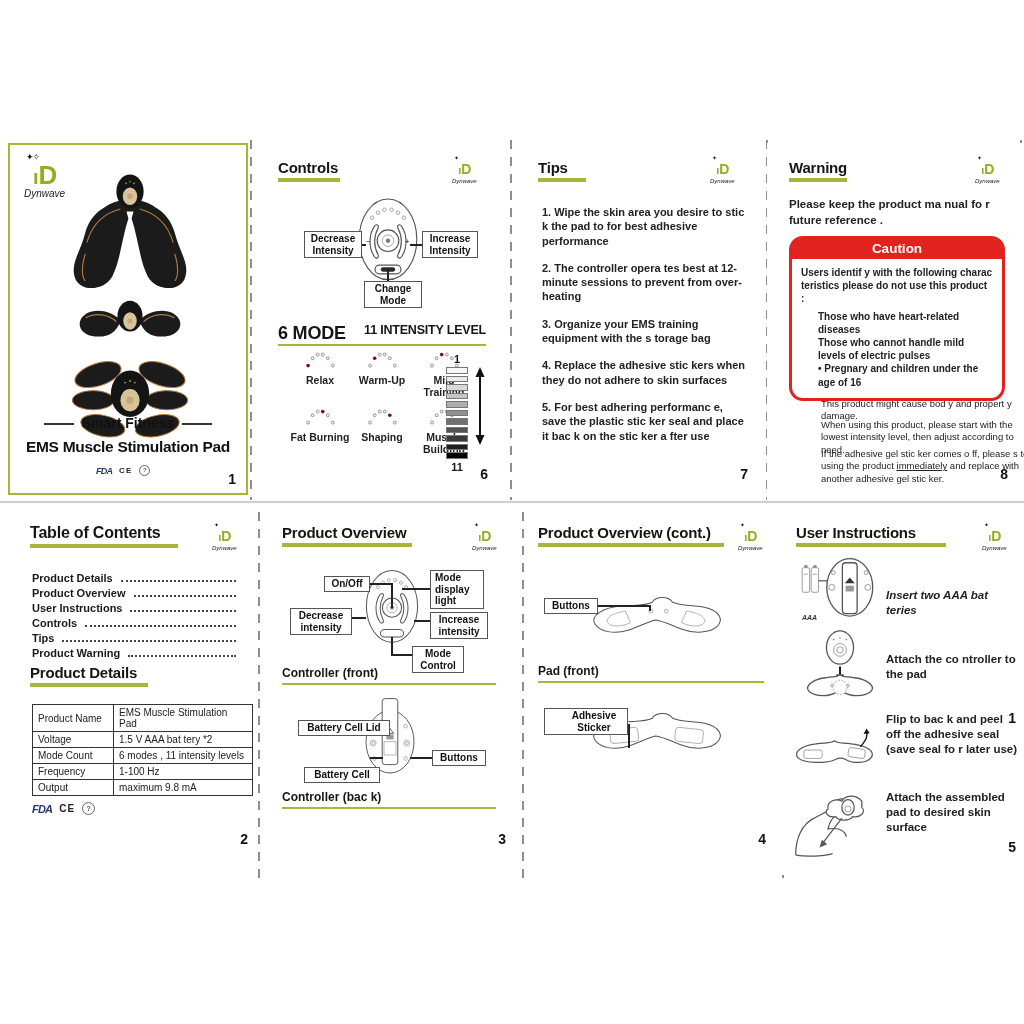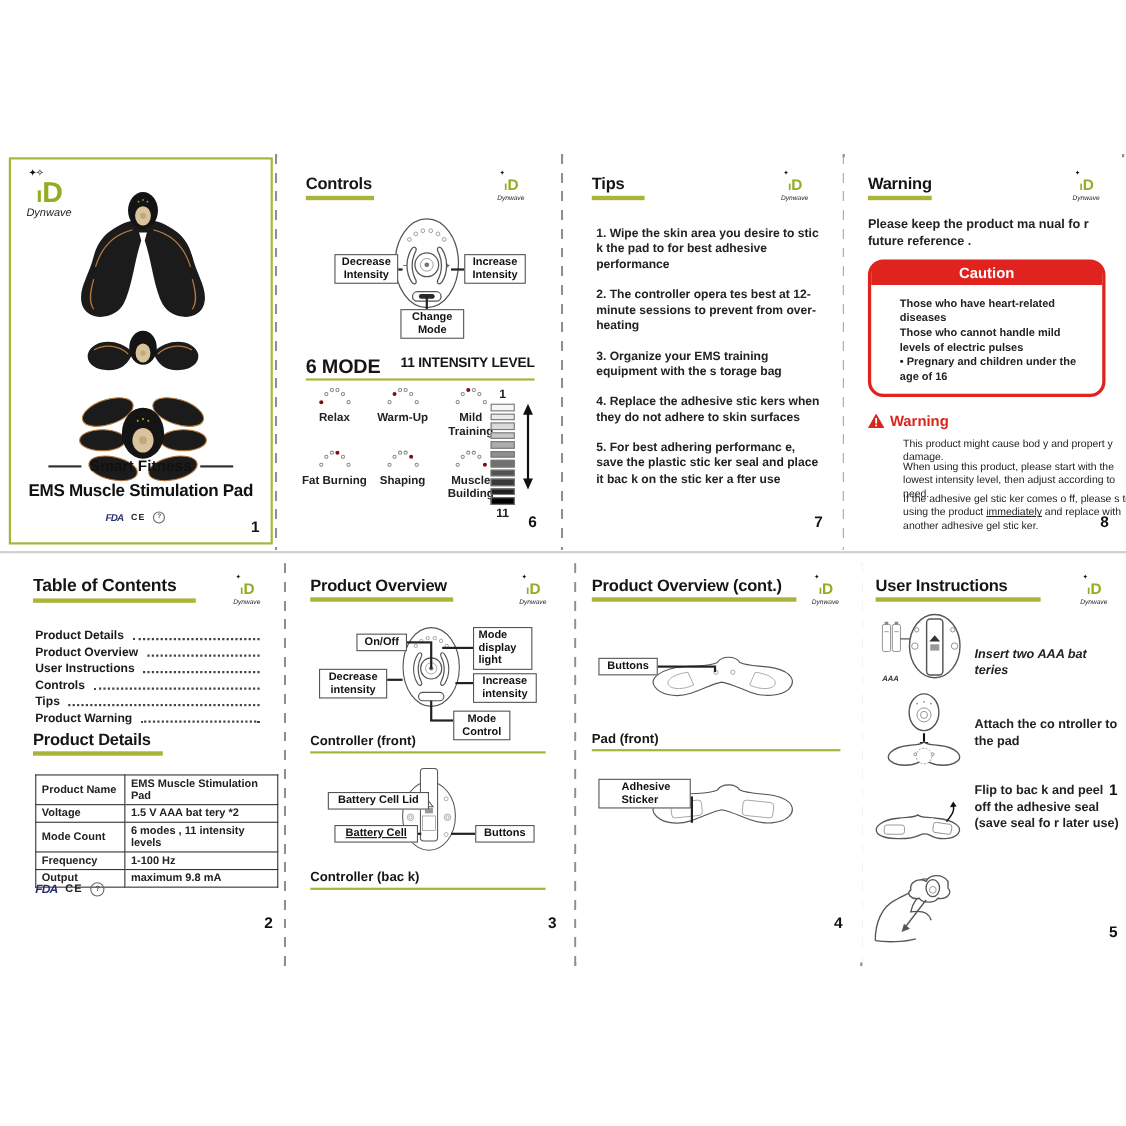--- a/index.html
+++ b/index.html
@@ -43,32 +43,32 @@
   .caution-body{padding:7px 9px 9px;font-size:10px;font-weight:700;color:#222;line-height:1.32;}
   .caution-item{padding-left:17px;}
   .warn-red{color:#d9251d;font-weight:700;font-size:13.5px;}
   .warn-p{position:absolute;width:216px;font-size:9.5px;font-weight:400;line-height:1.3;color:#222;margin-left:32px;}
   .u{text-decoration:underline;}
   
   .toc-row{display:flex;align-items:flex-end;margin-bottom:3px;}
   .toc-label{font-weight:700;font-size:11px;white-space:nowrap;}
   .toc-dots{flex:1;border-bottom:2px dotted #444;margin:0 2px 2px 8px;height:1px;}
   table.ptable{border-collapse:collapse;}
-  table.ptable td{border:1.5px solid #333;font-size:10px;font-weight:700;padding:2px 5px;color:#222;}
+  table.ptable td{border:1.5px solid #333;font-size:10px;font-weight:400;padding:2px 5px;color:#222;}
   td.c1{width:70px;} td.c2{width:128px;}
   
   .marks{display:flex;align-items:center;gap:7px;}
   .fda{color:#29336e;font-weight:800;font-style:italic;font-size:11px;letter-spacing:-0.8px;}
   .ce{font-size:10px;font-weight:700;letter-spacing:1px;color:#222;}
   .qmark{display:inline-block;width:11px;height:11px;border:1px solid #666;border-radius:50%;
          font-size:7px;line-height:11px;text-align:center;color:#555;font-weight:700;}
   .marks-sm .fda{font-size:9px;} .marks-sm .ce{font-size:8px;}
   .marks-sm .qmark{width:9px;height:9px;line-height:9px;font-size:6px;}
   
-  .mode-cell{position:absolute;width:60px;text-align:center;font-size:10.5px;font-weight:700;line-height:1.1;color:#222;}
+  .mode-cell{position:absolute;width:60px;text-align:center;font-size:10.5px;font-weight:700;line-height:1.1;color:#222;margin-left:16px;}
   .mode-cell svg{display:block;margin:0 auto 3px;}
   .ilevel{position:absolute;text-align:center;font-size:11px;font-weight:700;}
   .ibar{width:20px;height:4.5px;margin:0 auto 2px;border:0.5px solid #777;}
   
   .cover-title{position:absolute;width:100%;text-align:center;font-weight:700;color:#111;}
   .dash{display:inline-block;width:30px;height:2px;background:#333;vertical-align:middle;margin:0 8px;}
   
   .step-text{position:absolute;width:132px;font-size:11.5px;font-weight:700;line-height:1.3;color:#222;}
   .aaa{position:absolute;font-size:7px;font-style:italic;color:#333;font-weight:700;}
   svg .ln{stroke:#555;stroke-width:1.6;fill:none;}
@@ -305,20 +305,21 @@
     </div>
     <div class="logo" style="left:208px;top:12px;">
       <span class="logo-stars">✦</span>
       <span><span class="logo-i">ı</span><span class="logo-d">D</span></span>
       <div class="logo-name">Dynwave</div>
     </div>
     <div style="position:absolute;left:22px;top:54px;width:214px;font-size:11.5px;font-weight:700;line-height:1.35;color:#222;">Please  keep the product ma nual fo r future reference .</div>
     <div class="caution">
       <div class="caution-head">Caution</div>
       <div class="caution-body">
+        <div>Users identif y with the following charac teristics please do not use this product  :</div>
         <div class="caution-item" style="margin-top:4px;">Those who have heart-related diseases</div>
         <div class="caution-item">Those who cannot handle mild levels of electric pulses</div>
         <div class="caution-item">•  Pregnary and children under the age of 16</div>
       </div>
     </div>
     <div style="position:absolute;left:22px;top:232px;display:flex;align-items:center;gap:5px;">
       <svg width="15" height="13" viewBox="0 0 15 13">
         <polygon points="7.5,0 15,13 0,13" fill="#d9251d"></polygon>
         <rect x="6.7" y="4" width="1.6" height="5" fill="#fff"></rect>
           <rect x="6.7" y="10" width="1.6" height="1.6" fill="#fff"></rect>
@@ -462,21 +463,21 @@
       <circle cx="24" cy="52" r="3" class="thin"></circle>
         <circle cx="76" cy="52" r="3" class="thin"></circle>
       <circle cx="24" cy="106" r="3" class="thin"></circle>
         <circle cx="76" cy="106" r="3" class="thin"></circle>
       <circle cx="22" cy="80" r="5" class="thin"></circle>
         <circle cx="78" cy="80" r="5" class="thin"></circle>
       <circle cx="22" cy="80" r="2.5" class="thin"></circle>
         <circle cx="78" cy="80" r="2.5" class="thin"></circle>
     </svg>
     <div class="lblbox" style="left:36px;top:208px;width:82px;">Battery Cell Lid</div>
-    <div class="lblbox" style="left:42px;top:238px;width:66px;text-decoration:underline;">Battery Cell</div>
+    <div class="lblbox" style="left:42px;top:255px;width:66px;">Battery Cell</div>
     <div class="lblbox" style="left:170px;top:238px;width:44px;">Buttons</div>
     <div class="hline" style="left:118px;top:215px;width:9px;"></div>
     <div class="hline" style="left:108px;top:245px;width:13px;"></div>
     <div class="hline" style="left:148px;top:245px;width:22px;"></div>
     <div style="position:absolute;left:20px;top:278px;width:214px;">
       <div class="cap">Controller (bac k)</div>
       <div class="cap-bar"></div>
     </div>
     <div class="page-num" style="right:14px;bottom:28px;">3</div>
   </div>
@@ -505,21 +506,21 @@
     <div style="position:absolute;left:14px;top:152px;width:226px;">
       <div class="cap">Pad (front)</div>
       <div class="cap-bar"></div>
     </div>
 
     <svg style="position:absolute;left:62px;top:188px;" width="140" height="62" viewBox="0 0 220 96">
       <path d="M14,62 C6,50 26,36 56,34 C78,32 92,34 104,28 C110,18 130,18 136,28 C150,34 166,32 186,36 C212,42 216,56 206,66 C196,76 170,78 150,70 C134,64 122,58 110,56 C98,58 84,66 66,72 C44,79 22,74 14,62 Z" class="lnw"></path>
       <rect x="38" y="44" width="44" height="22" rx="5" transform="rotate(-6 60 55)" class="thin"></rect>
       <rect x="140" y="44" width="44" height="22" rx="5" transform="rotate(6 162 55)" class="thin"></rect>
     </svg>
-    <div class="lblbox" style="left:20px;top:196px;width:58px;text-align:left;padding-left:20px;">Adhesive
+    <div class="lblbox" style="left:20px;top:196px;width:58px;text-align:center;padding-left:20px;">Adhesive
 Sticker</div>
     <div class="hline" style="left:78px;top:212px;width:26px;"></div>
     <div class="vline" style="left:104px;top:212px;height:24px;"></div>
     <div class="page-num" style="right:18px;bottom:28px;">4</div>
   </div>
 
   <div class="panel" style="left:784px;top:512px;width:240px;height:363px;">
     <div style="position:absolute;left:12px;top:12px;">
       <div class="hdr">User Instructions</div>
       <div class="hdr-bar" style="width:150px;"></div>
@@ -578,16 +579,17 @@
 
     <svg style="position:absolute;left:4px;top:272px;" width="100" height="76" viewBox="0 0 130 98">
       <path d="M10,92 C10,70 18,52 34,44 C44,38 54,36 58,28 C60,20 70,16 76,22 C80,28 76,34 68,36 C60,40 54,48 52,58 C66,56 74,60 76,68" class="ln"></path>
       <path d="M10,92 C22,94 44,94 58,90" class="ln"></path>
       <path d="M96,22 C88,12 74,14 70,22 C62,18 50,22 52,32 C46,36 52,44 62,42 C66,48 80,48 84,42 C94,44 102,36 96,30 Z" class="lnw"></path>
       <ellipse cx="78" cy="30" rx="8" ry="10" class="lnw"></ellipse>
       <circle cx="78" cy="32" r="4" class="thin"></circle>
       <line x1="70" y1="44" x2="44" y2="78" stroke="#555" stroke-width="1.6"></line>
       <polygon points="41,82 44,72 51,78" fill="#555"></polygon>
     </svg>
+    <div class="step-text" style="left:102px;top:278px;">Attach the assembled pad   to desired skin surface</div>
     <div class="page-num" style="right:8px;bottom:20px;">5</div>
   </div>
 
 </div>
 
 </body></html>

